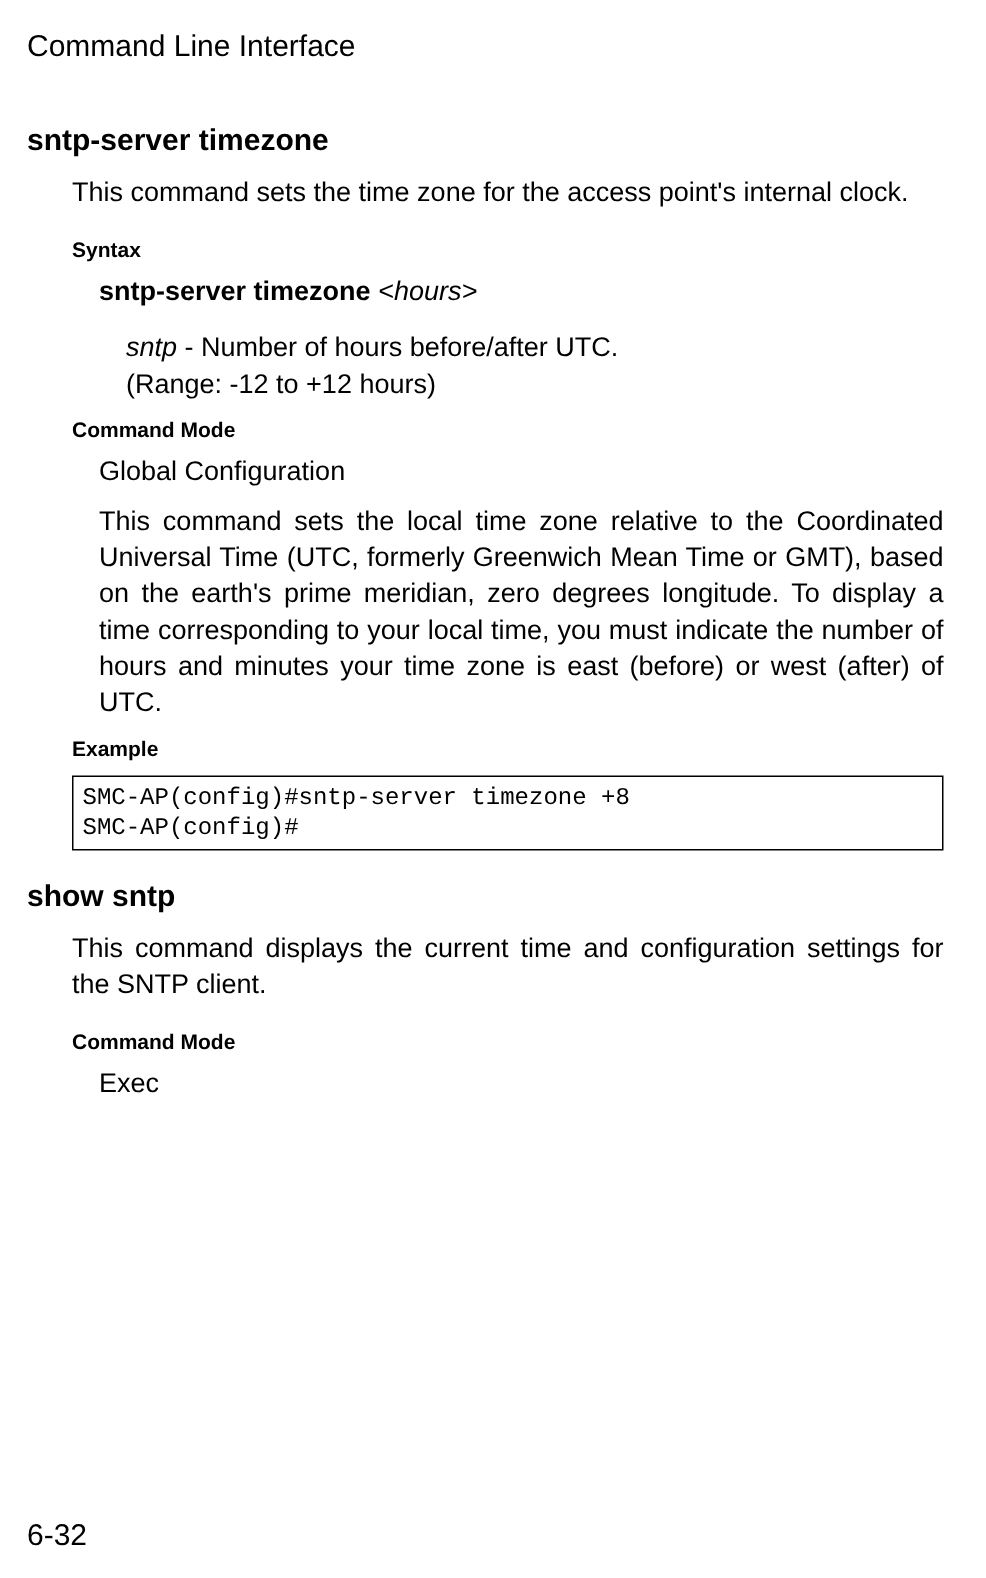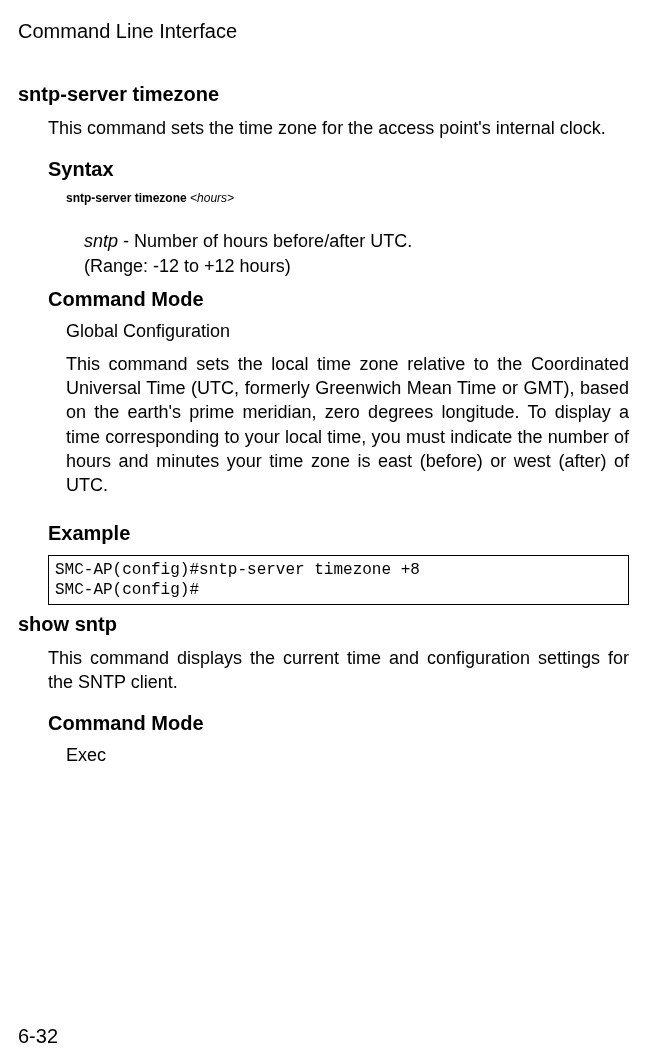--- a/index.html
+++ b/index.html
@@ -34,26 +34,26 @@
     margin-left: 66px;
   }
   .desc {
     font-size: 18px;
     line-height: 1.35;
     margin-bottom: 18px;
     text-align: justify;
   }
   .subhead {
     font-weight: bold;
-    font-size: 20px;
+    font-size: 14px;
     margin-bottom: 10px;
   }
   .syntax-cmd {
-    font-size: 12px;
-    margin-bottom: 24px;
+    font-size: 18px;
+    margin-bottom: 14px;
   }
   .syntax-cmd .bold {
     font-weight: bold;
   }
   .syntax-cmd .italic {
     font-style: italic;
   }
   .param-desc {
     font-size: 18px;
     line-height: 1.35;
@@ -63,34 +63,34 @@
     font-style: italic;
   }
   .value-line {
     font-size: 18px;
     margin-bottom: 10px;
   }
   .usage-text {
     font-size: 18px;
     line-height: 1.35;
     text-align: justify;
-    margin-bottom: 24px;
+    margin-bottom: 10px;
   }
   .example-box {
     border: 1px solid #000;
     font-family: "Courier New", Courier, monospace;
     font-size: 16px;
     padding: 4px 6px;
     line-height: 1.25;
-    margin: 4px 0 8px 30px;
+    margin: 4px 0 20px 30px;
     white-space: pre;
   }
   .page-number {
     position: absolute;
-    bottom: 4px;
+    bottom: 16px;
     left: 18px;
     font-size: 20px;
   }
 </style>
 </head>
 <body>
 
 <div class="page">
   <div class="header">Command Line Interface</div>
 

